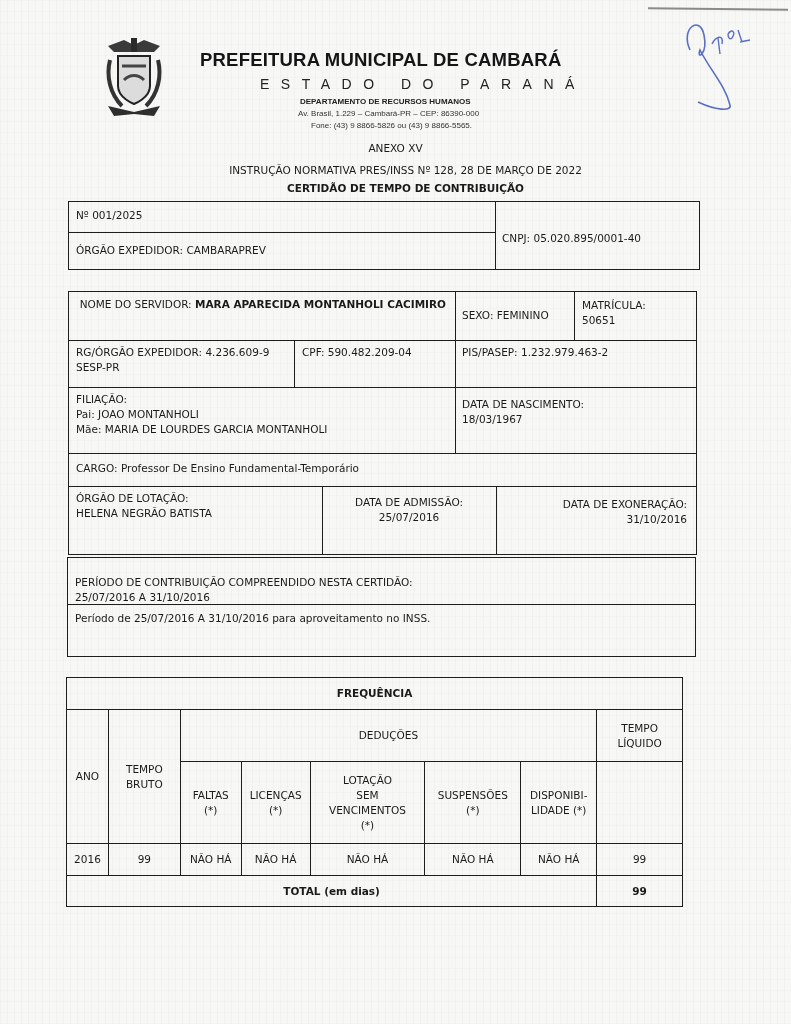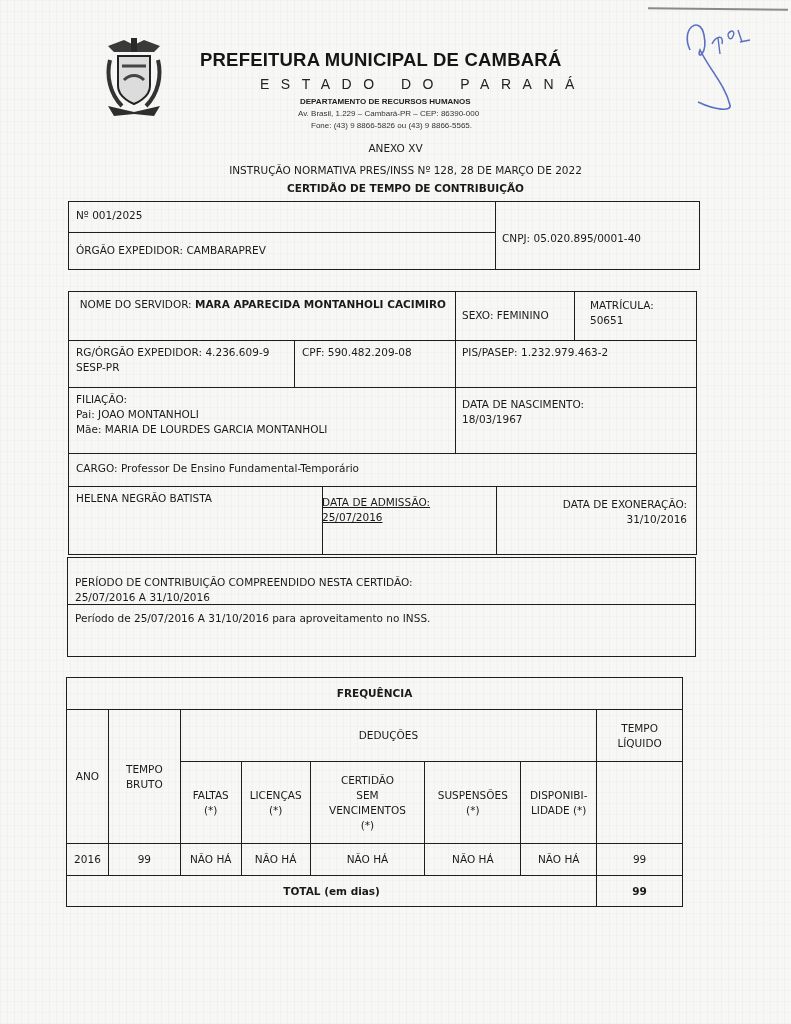--- a/index.html
+++ b/index.html
@@ -92,56 +92,57 @@
 <div class="box" style="left:68px; top:291px; width:629px; height:264px;"></div>
 
 <div class="vline" style="left:455px; top:291px; height:49px;"></div>
 <div class="vline" style="left:574px; top:291px; height:49px;"></div>
 <div class="hline" style="left:68px; top:340px; width:629px;"></div>
 <div class="cell" style="left:76px; top:297px; width:370px;text-align:right;">
   <span>NOME DO SERVIDOR:</span>
   <span class="b">MARA APARECIDA MONTANHOLI CACIMIRO</span>
 </div>
 <div class="cell" style="left:462px; top:308px;">SEXO: FEMININO</div>
-<div class="cell" style="left:582px; top:298px;margin-left:8px;">
+<div class="cell" style="left:582px; top:298px;">
   <div>MATRÍCULA:</div>
   <div>50651</div>
 </div>
 
 <div class="vline" style="left:294px; top:340px; height:47px;"></div>
 <div class="vline" style="left:455px; top:340px; height:47px;"></div>
 <div class="hline" style="left:68px; top:387px; width:629px;"></div>
 <div class="cell" style="left:76px; top:345px;">
   <div>RG/ÓRGÃO EXPEDIDOR: 4.236.609-9</div>
   <div>SESP-PR</div>
 </div>
-<div class="cell" style="left:302px; top:345px;">CPF: 590.482.209-08</div>
+<div class="cell" style="left:302px; top:345px;">CPF: 590.482.209-04</div>
 <div class="cell" style="left:462px; top:345px;">PIS/PASEP: 1.232.979.463-2</div>
 
 <div class="vline" style="left:455px; top:387px; height:66px;"></div>
 <div class="hline" style="left:68px; top:453px; width:629px;"></div>
 <div class="cell" style="left:76px; top:392px;">
   <div>FILIAÇÃO:</div>
   <div>Pai: JOAO MONTANHOLI</div>
   <div>Mãe: MARIA DE LOURDES GARCIA MONTANHOLI</div>
 </div>
 <div class="cell" style="left:462px; top:397px;">
   <div>DATA DE NASCIMENTO:</div>
   <div>18/03/1967</div>
 </div>
 
 <div class="hline" style="left:68px; top:486px; width:629px;"></div>
 <div class="cell" style="left:76px; top:461px;">CARGO: Professor De Ensino Fundamental-Temporário</div>
 
 <div class="vline" style="left:322px; top:486px; height:69px;"></div>
 <div class="vline" style="left:496px; top:486px; height:69px;"></div>
 <div class="cell" style="left:76px; top:491px; width:244px;">
+  <div>ÓRGÃO DE LOTAÇÃO:</div>
   <div>HELENA NEGRÃO BATISTA</div>
 </div>
-<div class="cell" style="left:322px; top:495px; width:174px; text-decoration:underline;">
+<div class="cell" style="left:322px; top:495px; width:174px; text-align:center;">
   <div>DATA DE ADMISSÃO:</div>
   <div>25/07/2016</div>
 </div>
 <div class="cell" style="left:496px; top:497px; width:191px; text-align:right;padding-left:32px;">
   <div>DATA DE EXONERAÇÃO:</div>
   <div>31/10/2016</div>
 </div>
 
 <div class="box" style="left:67px; top:557px; width:629px; height:100px;"></div>
 <div class="hline" style="left:67px; top:604px; width:629px;"></div>
@@ -183,21 +184,21 @@
   <tr style="height:82px;">
     <td>
       <div>FALTAS</div>
       <div>(*)</div>
     </td>
     <td>
       <div>LICENÇAS</div>
       <div>(*)</div>
     </td>
     <td>
-      <div>CERTIDÃO</div>
+      <div>LOTAÇÃO</div>
       <div>SEM</div>
       <div>VENCIMENTOS</div>
       <div>(*)</div>
     </td>
     <td>
       <div>SUSPENSÕES</div>
       <div>(*)</div>
     </td>
     <td>
       <div>DISPONIBI-</div>

